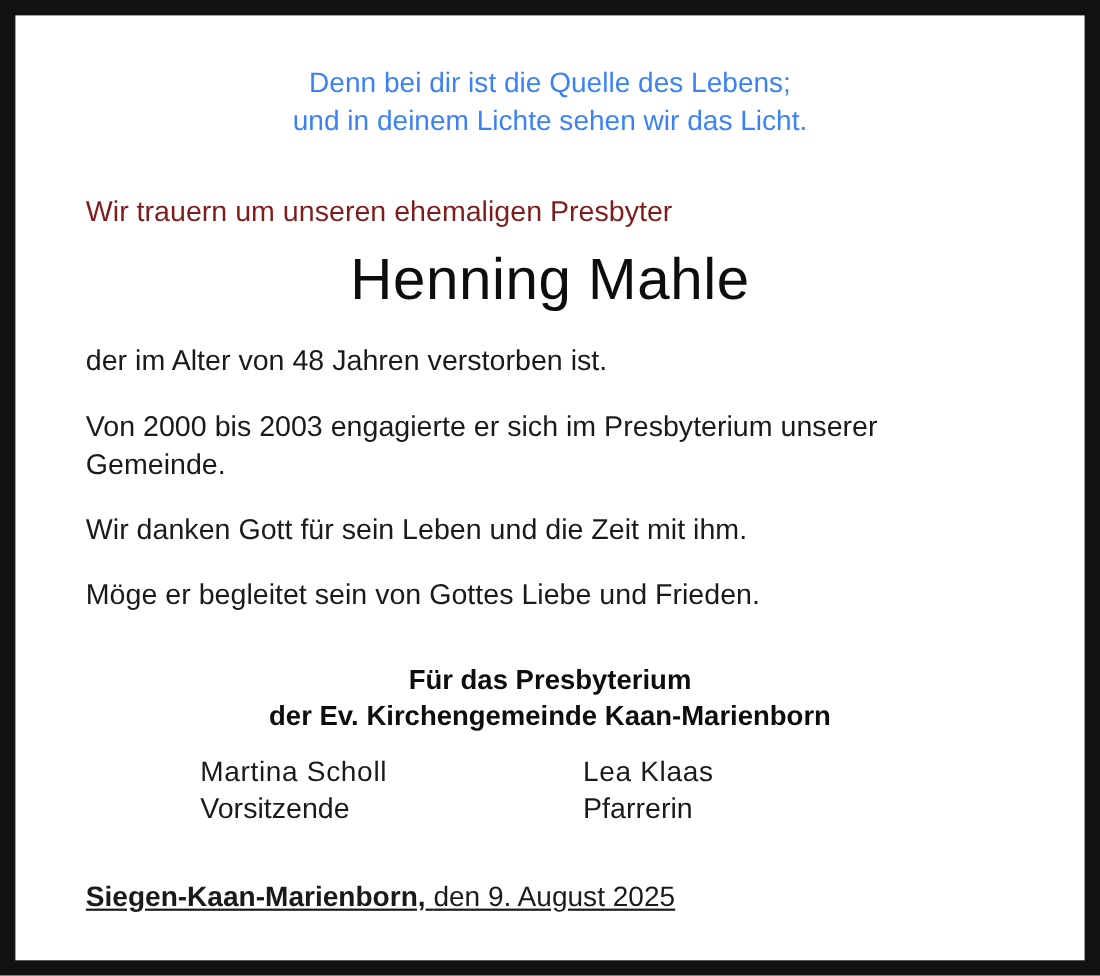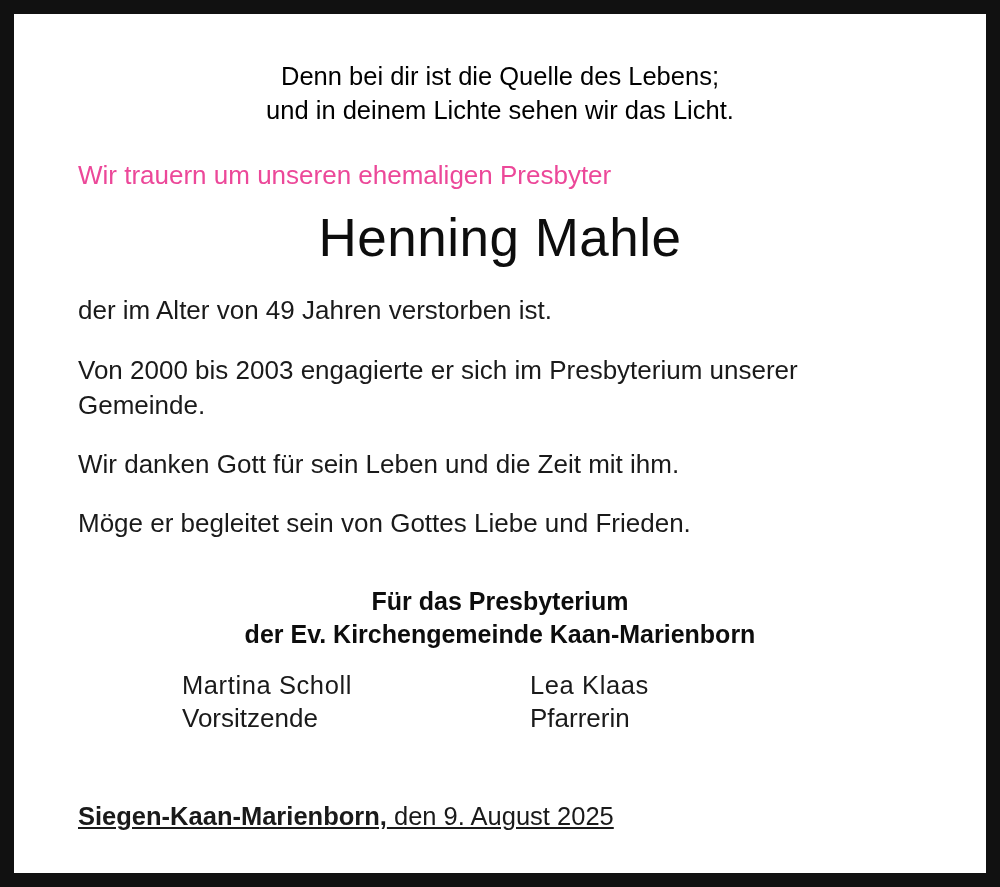--- a/index.html
+++ b/index.html
@@ -25,34 +25,34 @@
     width: 100%;
     height: 100%;
     background: #ffffff;
     padding: 38px 64px 0 64px;
     position: relative;
   }
   .verse {
     text-align: center;
     font-size: 25.5px;
     line-height: 1.32;
-    color: #000000;
+    color: #3b82f6;
     margin-top: 8px;
   }
   .verse-ref {
     text-align: center;
     font-size: 25.5px;
     line-height: 1.32;
     color: #1a1a1a;
     margin-top: 2px;
   }
   .lead {
-    margin-top: 33px;
+    margin-top: 50px;
     font-size: 26px;
-    color: #ec4899;
+    color: #7f1d1d;
   }
   .name {
     text-align: center;
     font-size: 53px;
     line-height: 1.08;
     margin-top: 18px;
     margin-bottom: 6px;
     color: #0d0d0d;
     letter-spacing: 0.5px;
   }
@@ -111,21 +111,21 @@
 
     <div class="verse">
       <div>Denn bei dir ist die Quelle des Lebens;</div>
       <div>und in deinem Lichte sehen wir das Licht.</div>
     </div>
 
     <div class="lead">Wir trauern um unseren ehemaligen Presbyter</div>
 
     <div class="name">Henning Mahle</div>
 
-    <div class="para">der im Alter von 49 Jahren verstorben ist.</div>
+    <div class="para">der im Alter von 48 Jahren verstorben ist.</div>
 
     <div class="para">Von 2000 bis 2003 engagierte er sich im Presbyterium unserer Gemeinde.</div>
 
     <div class="para tight">Wir danken Gott für sein Leben und die Zeit mit ihm.</div>
 
     <div class="para tight">Möge er begleitet sein von Gottes Liebe und Frieden.</div>
 
     <div class="org">
       <div>Für das Presbyterium</div>
       <div>der Ev. Kirchengemeinde Kaan-Marienborn</div>

